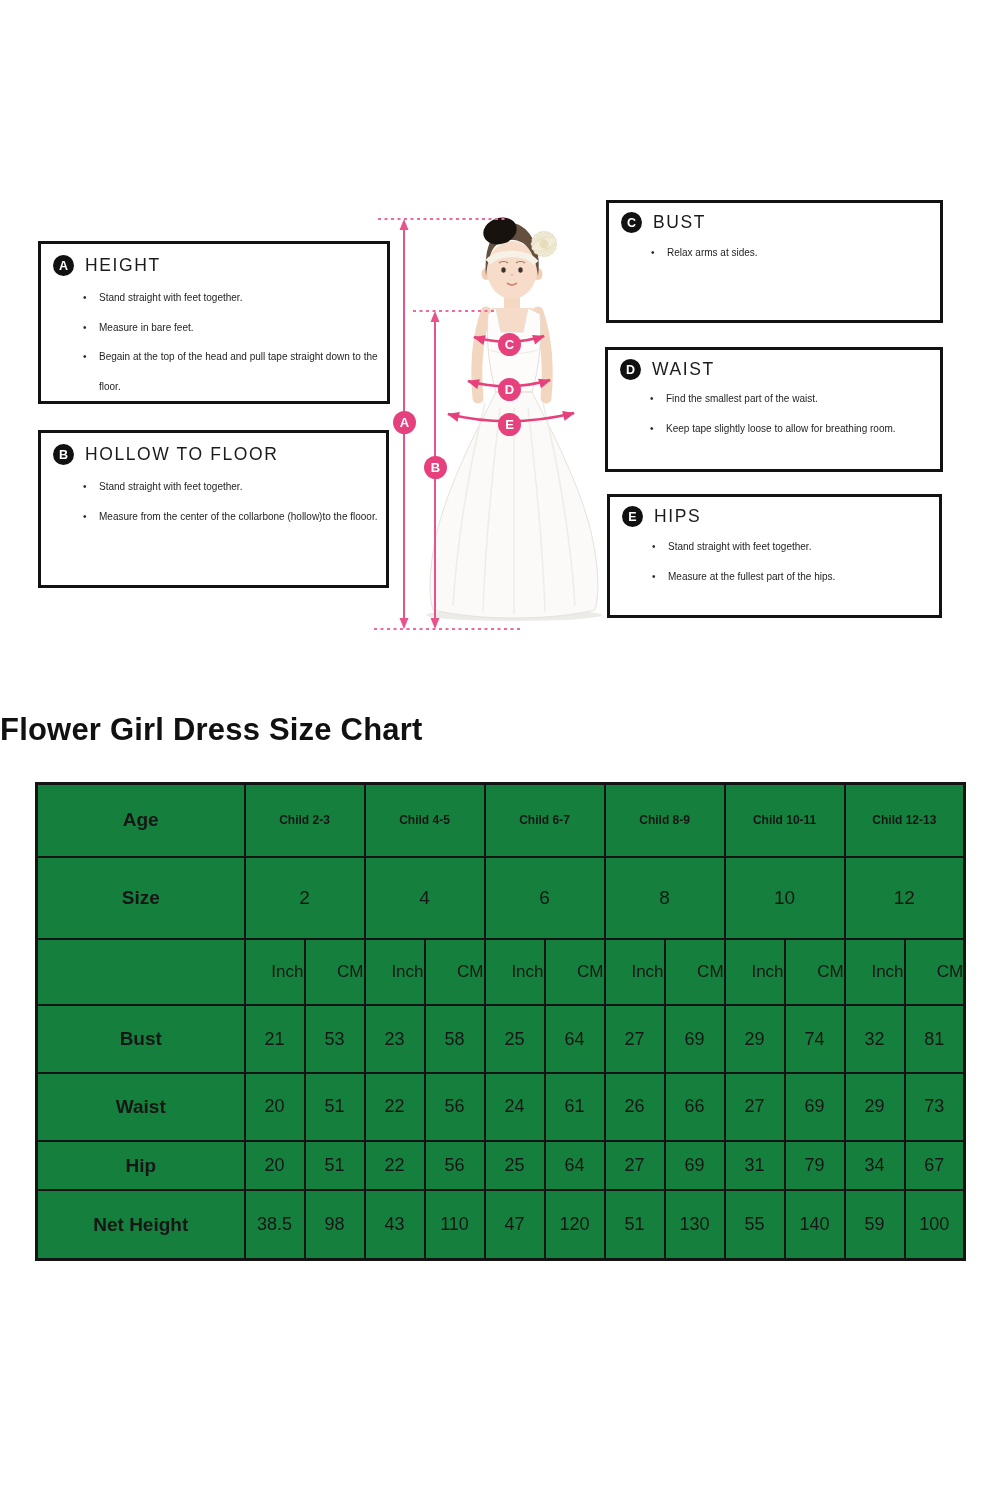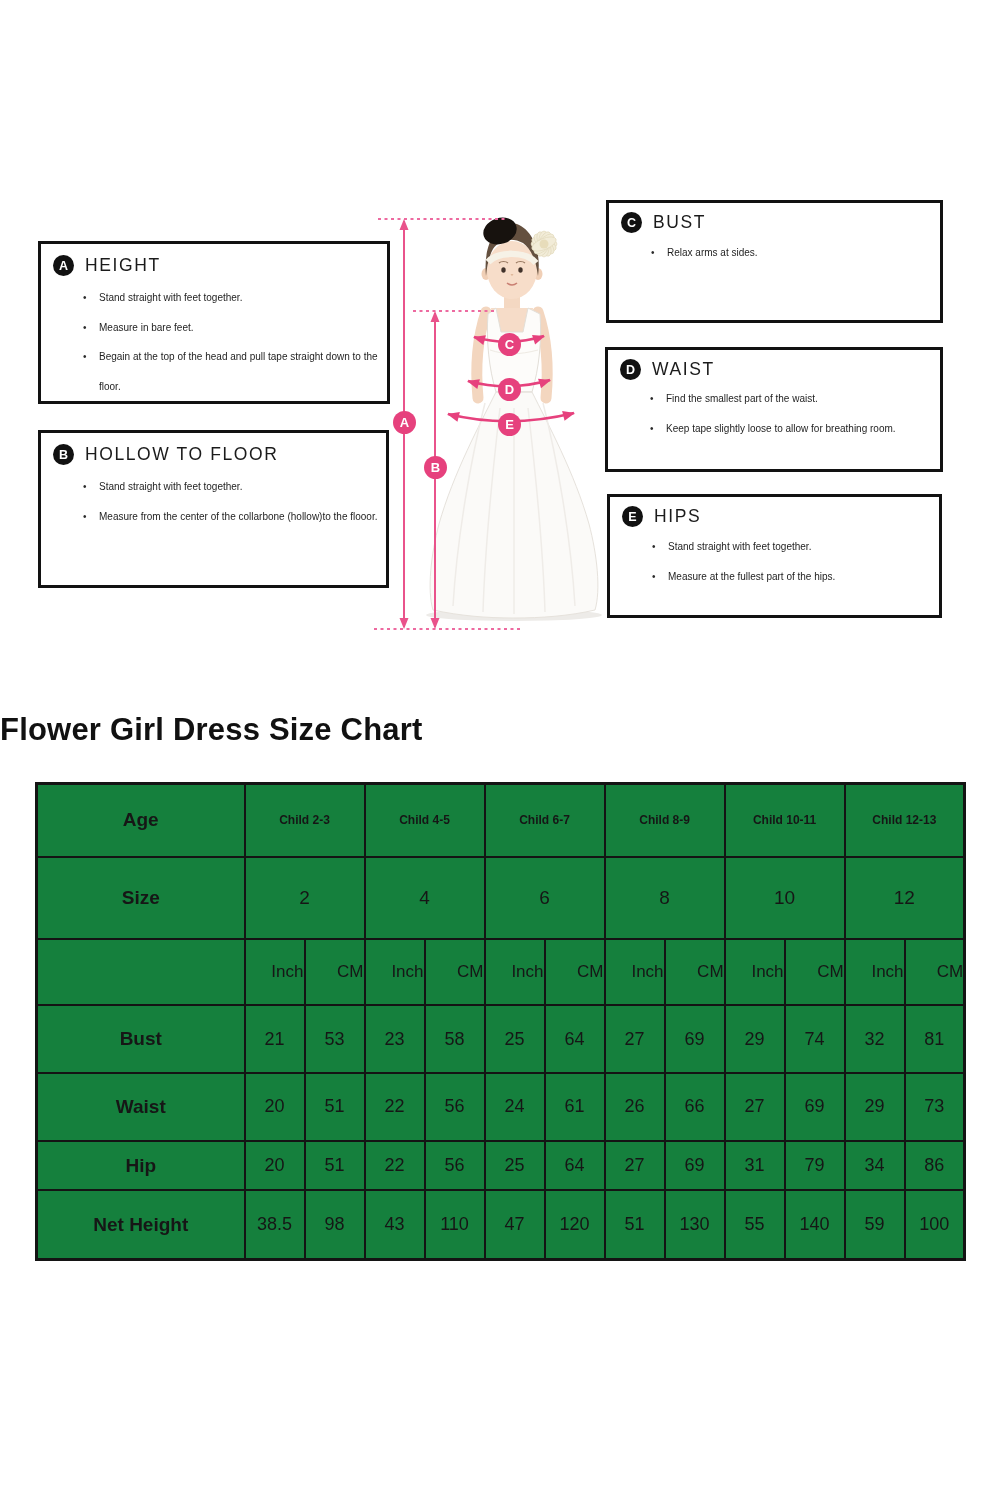--- a/index.html
+++ b/index.html
@@ -295,21 +295,21 @@
           <td class="val">51</td>
           <td class="val">22</td>
           <td class="val">56</td>
           <td class="val">25</td>
           <td class="val">64</td>
           <td class="val">27</td>
           <td class="val">69</td>
           <td class="val">31</td>
           <td class="val">79</td>
           <td class="val">34</td>
-          <td class="val">86</td>
+          <td class="val">67</td>
         </tr>
         <tr>
           <td class="lbl">Net Height</td>
           <td class="val">38.5</td>
           <td class="val">98</td>
           <td class="val">43</td>
           <td class="val">110</td>
           <td class="val">47</td>
           <td class="val">120</td>
           <td class="val">51</td>

